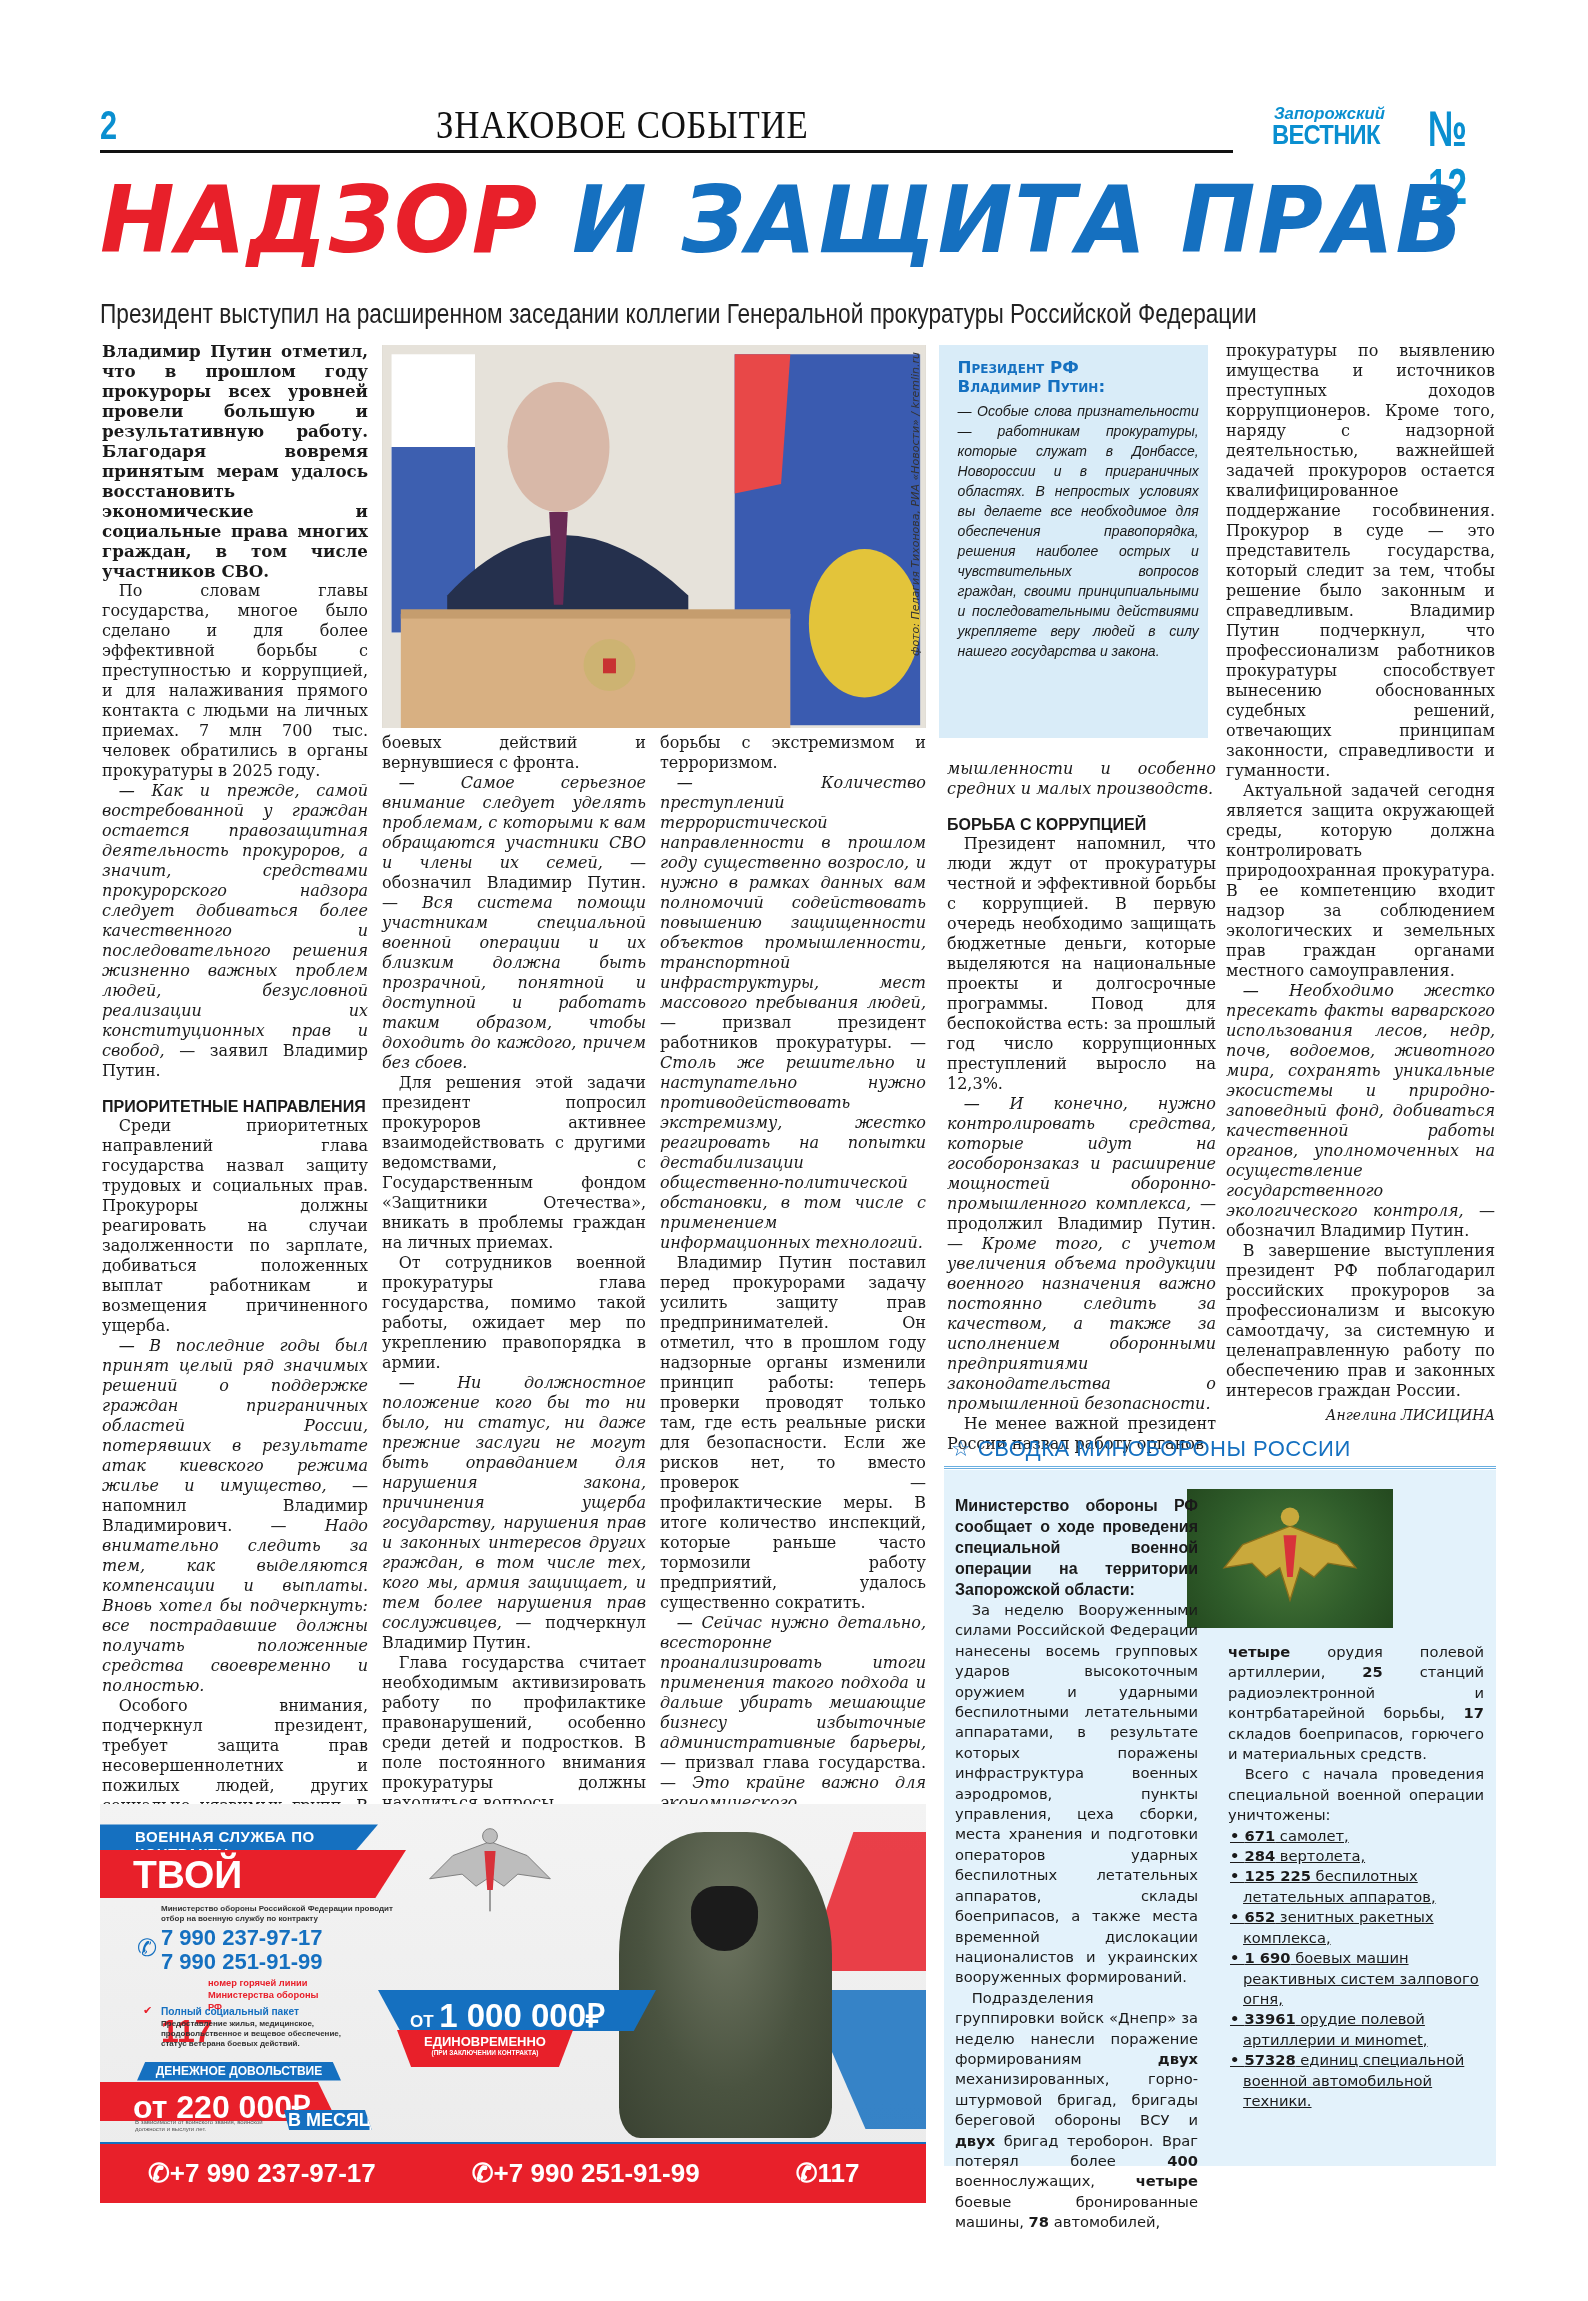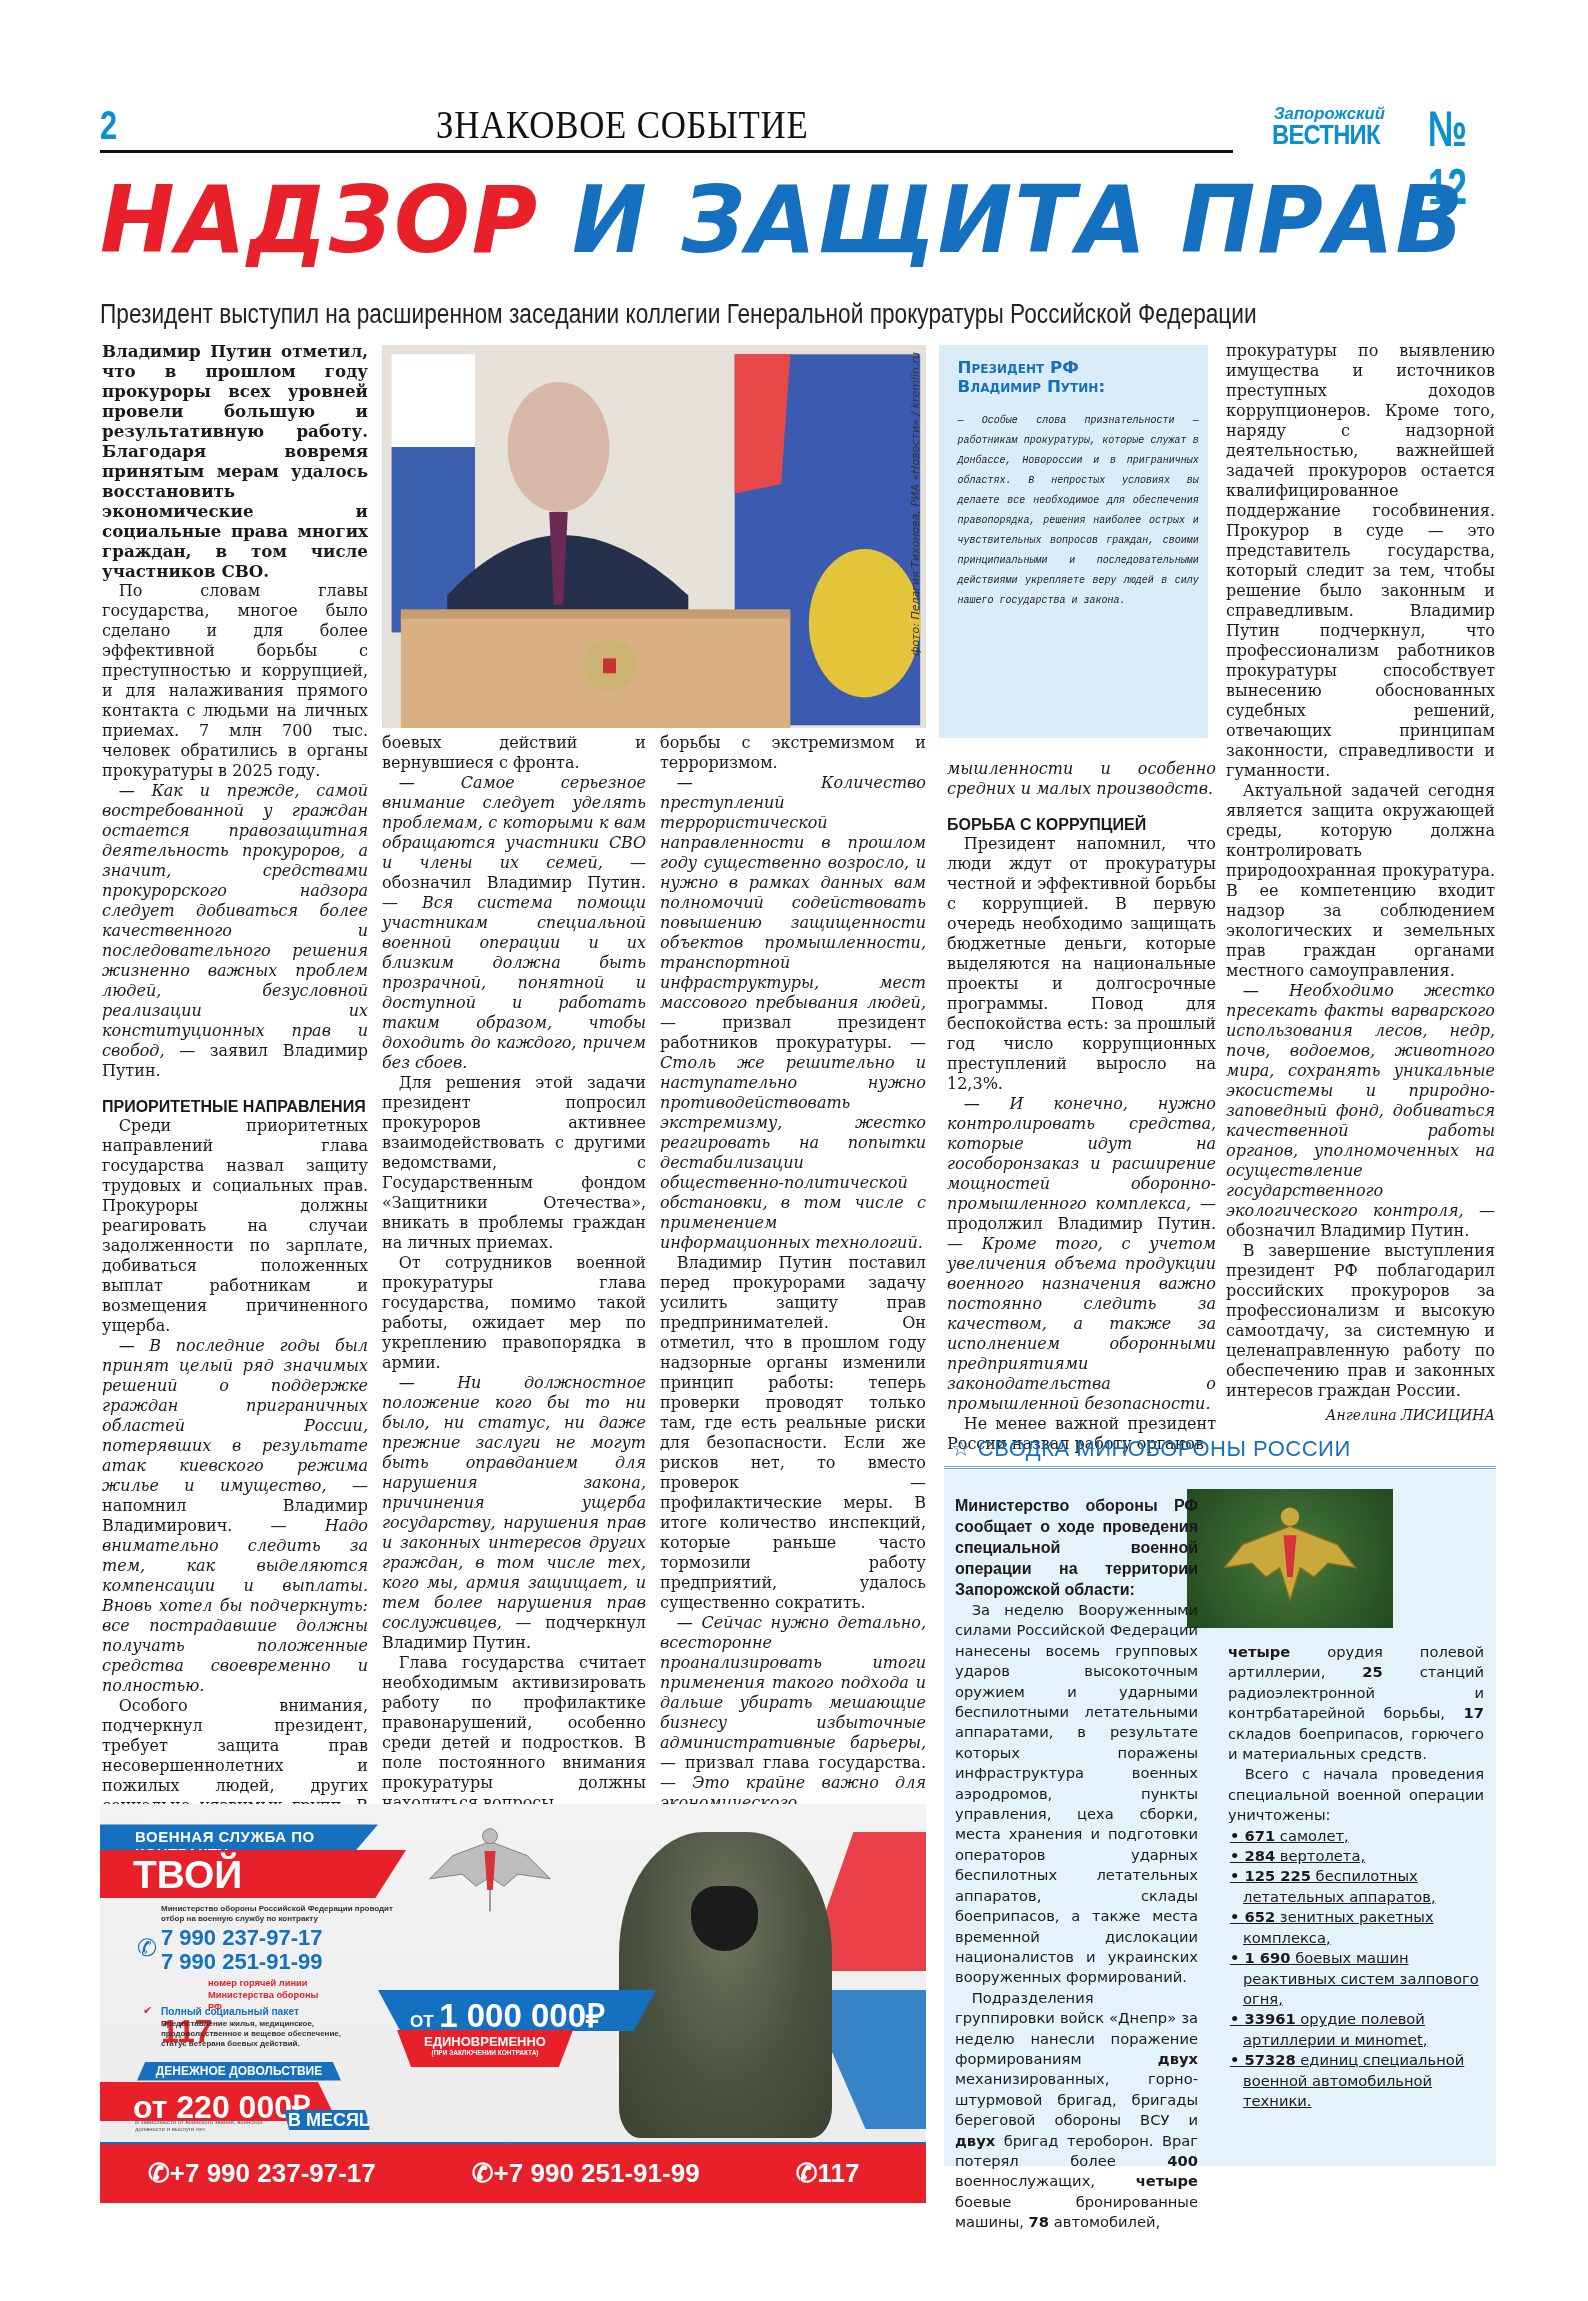--- a/index.html
+++ b/index.html
@@ -34,21 +34,21 @@
   .c2 { left: 382px; top: 733px; width: 264px; }
   .c3 { left: 660px; top: 733px; width: 266px; }
   .c4 { left: 947px; top: 759px; width: 269px; }
   .c5 { left: 1226px; top: 341px; width: 269px; }
 
   .photo { left: 382px; top: 345px; width: 544px; height: 383px; overflow: hidden; background: #d8d4cc; }
   .photo-credit { position: absolute; right: 3.7px; top: 7.4px; writing-mode: vertical-rl; transform: rotate(180deg); font-family: "DejaVu Sans", sans-serif; font-style: italic; font-size: 11px; color: #333; }
 
   .quote-box { left: 939px; top: 345px; width: 269px; height: 393px; background: #d9ecf8; padding: 13px 9.3px 9.3px 18.6px; }
   .quote-title { font-family: "DejaVu Sans", sans-serif; font-weight: bold; font-size: 16.7px; line-height: 18.6px; color: #1570c0; font-variant: small-caps; }
-  .quote-text { font-family: Liberation Mono, monospace; font-style: italic; font-size: 10px; line-height: 20px; margin-top: 16px; text-align: justify; }
+  .quote-text { font-family: Liberation Sans, sans-serif; font-style: italic; font-size: 14px; line-height: 20px; margin-top: 6px; text-align: justify; }
   .quote-text::first-line { }
 
   .author { text-align: right !important; font-style: italic; font-size: 14px; margin-top: 3.7px; }
 
   
   .mod-title { left: 951px; top: 1436px; font-family: "Liberation Sans", sans-serif; font-size: 22px; color: #1570c0; letter-spacing: 0.5px; }
   .mod-rule { left: 944px; top: 1466px; width: 552px; height: 2.8px; border-top: 0.9px solid #6aaee0; border-bottom: 0.9px solid #6aaee0; }
   .mod-box { left: 944px; top: 1470px; width: 552px; height: 696px; background: #e3f2fb; }
   .mod-col { font-family: "DejaVu Sans", sans-serif; font-size: 14.7px; line-height: 20.4px; text-align: justify; }
   .mod-col p { text-indent: 16.7px; }

